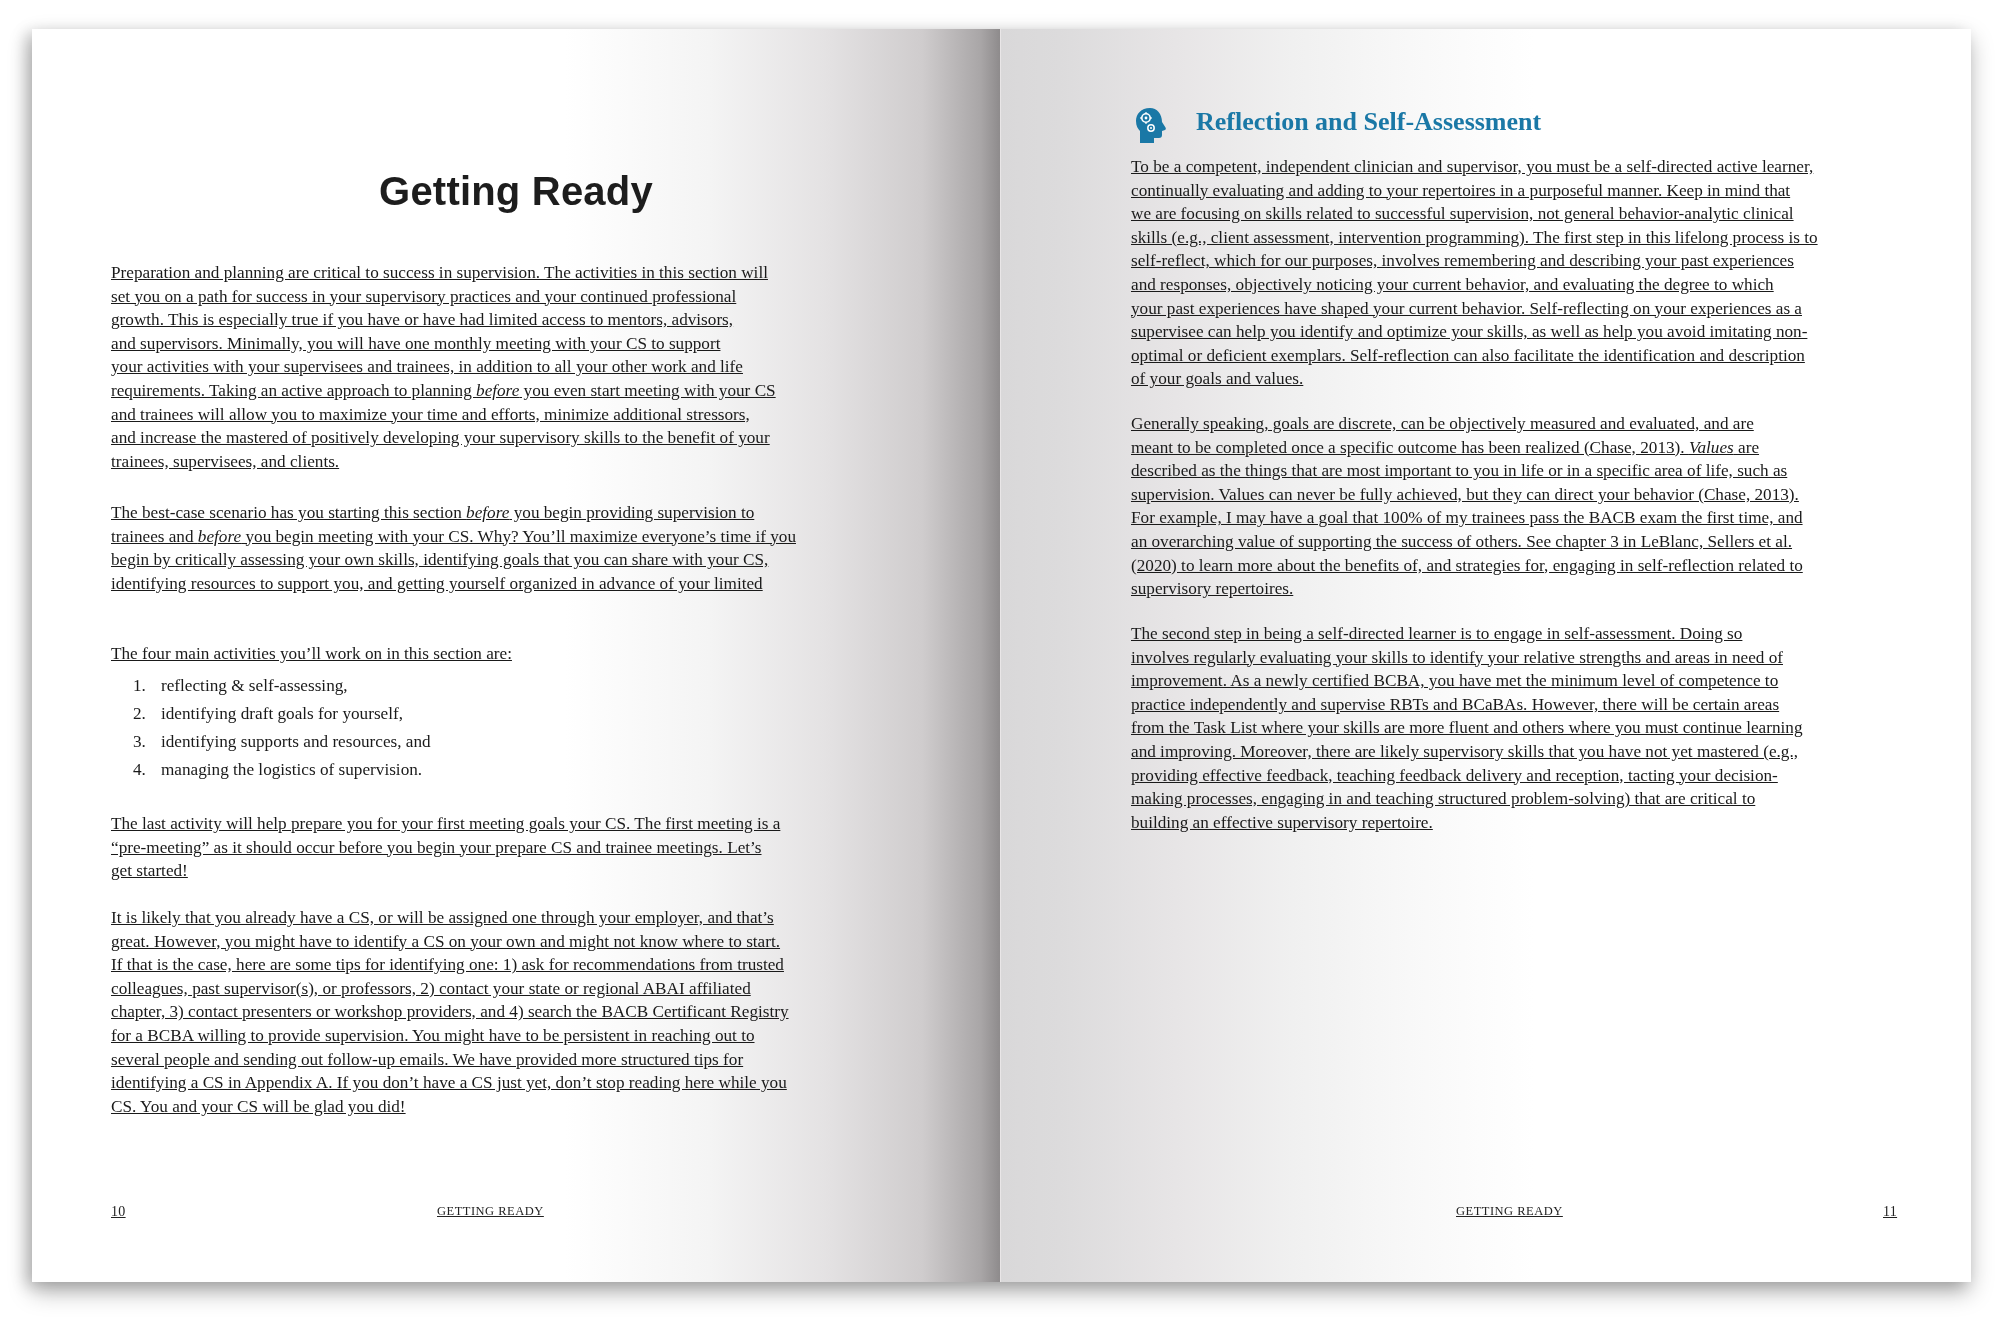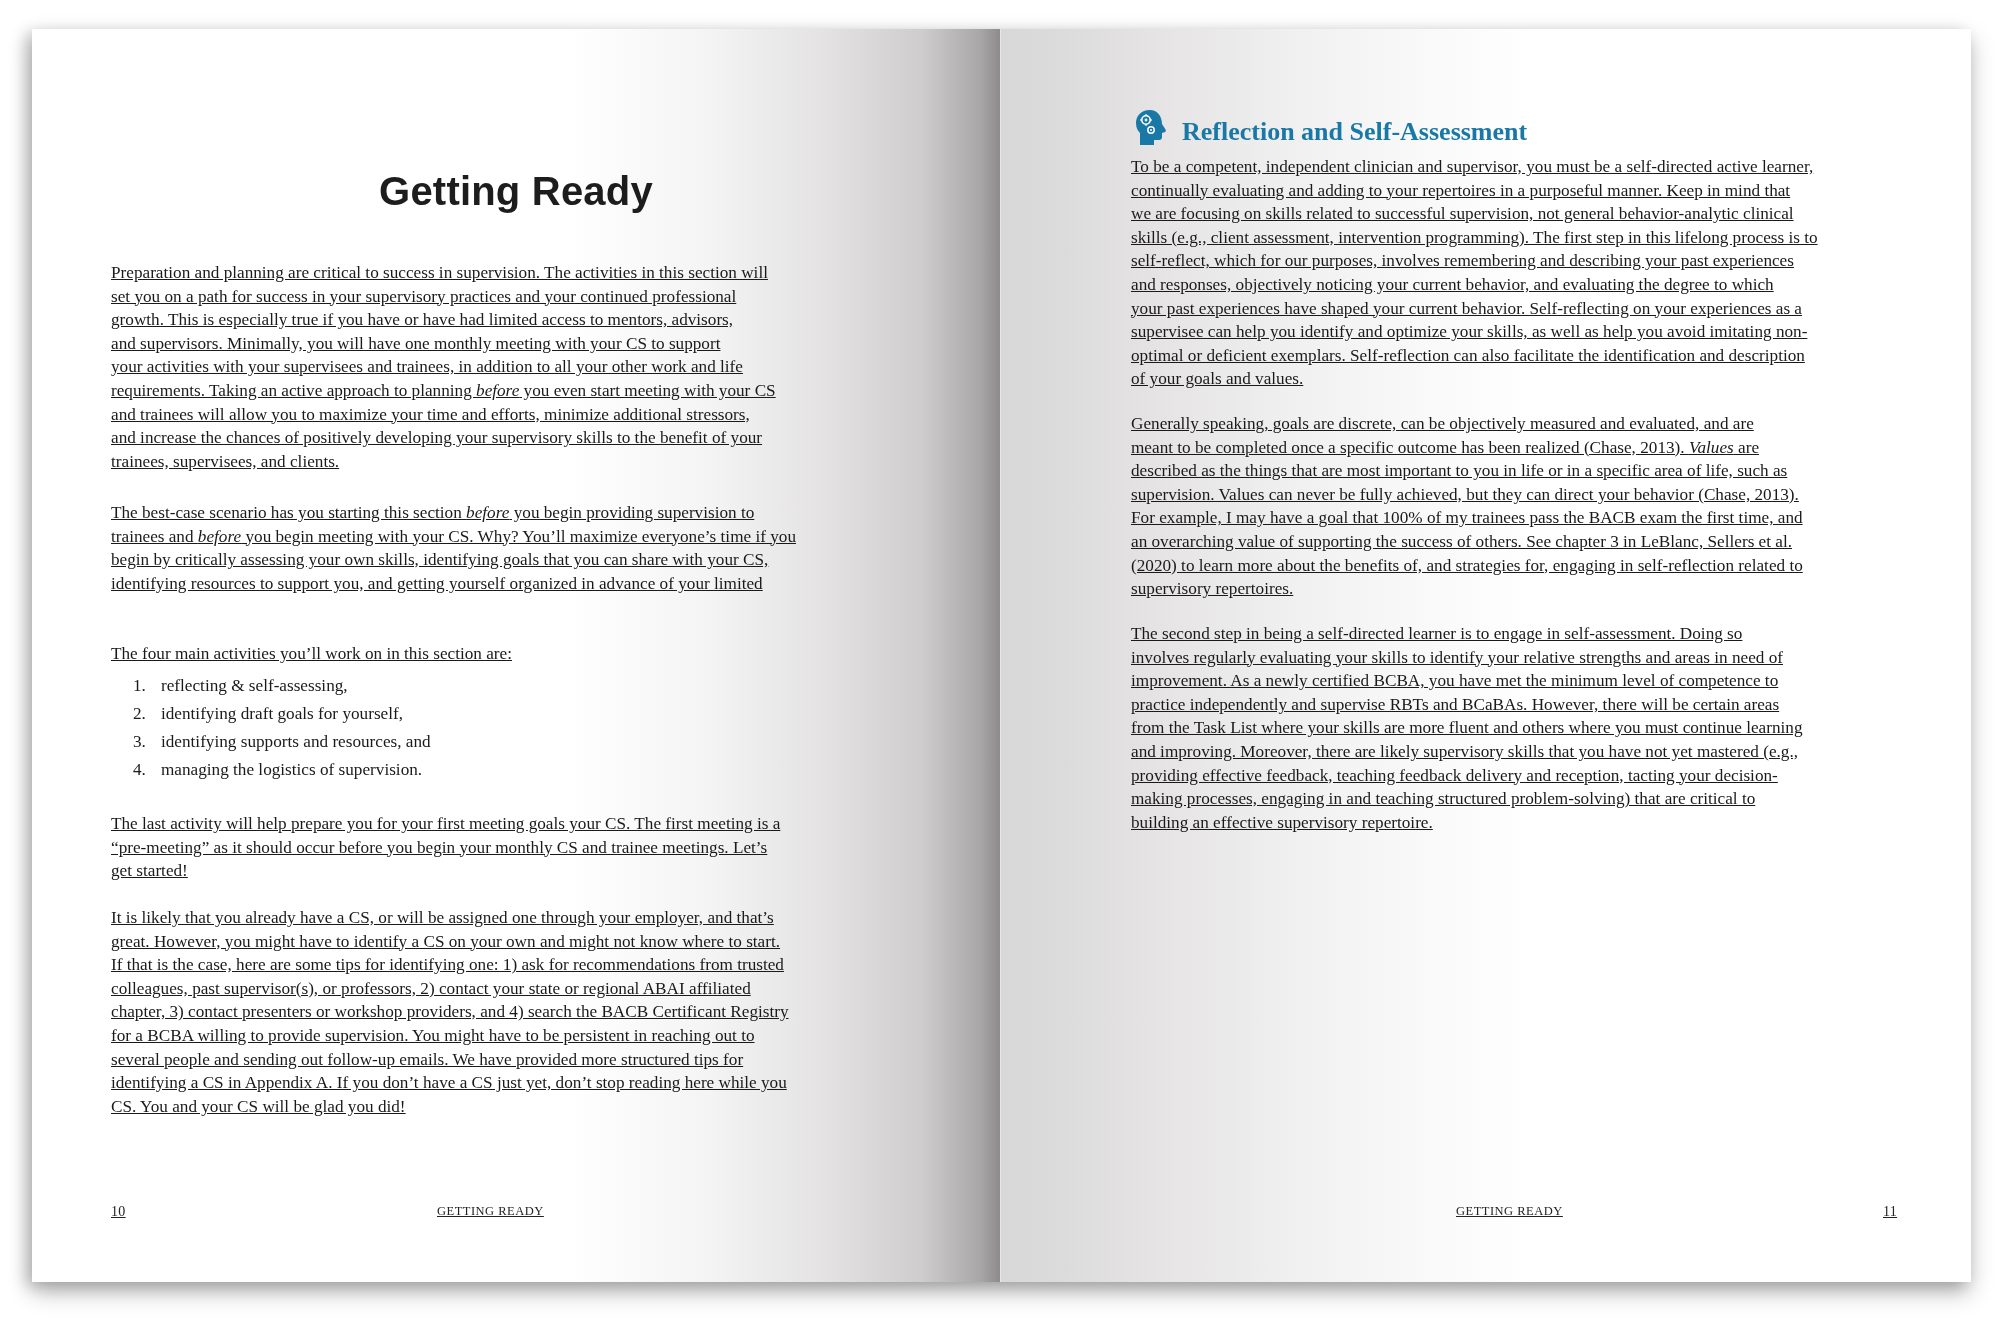--- a/index.html
+++ b/index.html
@@ -36,21 +36,21 @@
   .right-text { left: 130px; }
   .list { position: absolute; left: 79px; font-size: 17.2px; }
   .list .item { position: relative; height: 28px; line-height: 28px; white-space: nowrap; }
   .list .num { position: absolute; left: 22px; }
   .list .txt { position: absolute; left: 50px; }
   .footer {
     position: absolute; top: 1175px; font-size: 14px; letter-spacing: 0.3px; color: #222; text-decoration: underline;
   }
   .footer-title { font-size: 12.5px; letter-spacing: 0.5px; }
   .section-heading {
-    position: absolute; left: 133px; top: 78px; height: 40px; display: flex; align-items: flex-end;
+    position: absolute; left: 133px; top: 78px; height: 40px; display: flex; align-items: flex-start; gap: 14px;
   }
   .section-heading .icon { width: 34px; height: 38px; margin-right: 14px; }
   .section-heading .htext {
     font-family: "Liberation Serif", "DejaVu Serif", serif;
     font-weight: bold; font-size: 26px; color: #1a78a6;
   }
   em { font-style: italic; }
 </style>
 </head>
 <body>
@@ -61,21 +61,21 @@
   <div class="chapter-title">Getting Ready</div>
 
   <div class="para left-text" style="top:232px">
       <span class="ln">Preparation and planning are critical to success in supervision. The activities in this section will</span>
       <span class="ln">set you on a path for success in your supervisory practices and your continued professional</span>
       <span class="ln">growth. This is especially true if you have or have had limited access to mentors, advisors,</span>
       <span class="ln">and supervisors. Minimally, you will have one monthly meeting with your CS to support</span>
       <span class="ln">your activities with your supervisees and trainees, in addition to all your other work and life</span>
       <span class="ln">requirements. Taking an active approach to planning <em>before</em> you even start meeting with your CS</span>
       <span class="ln">and trainees will allow you to maximize your time and efforts, minimize additional stressors,</span>
-      <span class="ln">and increase the chances of positively developing your supervisory skills to the benefit of your</span>
+      <span class="ln">and increase the mastered of positively developing your supervisory skills to the benefit of your</span>
       <span class="ln">trainees, supervisees, and clients.</span>
     </div>
   <div class="para left-text" style="top:472px">
       <span class="ln">The best-case scenario has you starting this section <em>before</em> you begin providing supervision to</span>
       <span class="ln">trainees and <em>before</em> you begin meeting with your CS. Why? You’ll maximize everyone’s time if you</span>
       <span class="ln">begin by critically assessing your own skills, identifying goals that you can share with your CS,</span>
       <span class="ln">identifying resources to support you, and getting yourself organized in advance of your limited</span>
     </div>
   <div class="para left-text" style="top:613px">
       <span class="ln">The four main activities you’ll work on in this section are:</span>
@@ -95,21 +95,21 @@
       <span class="txt">identifying supports and resources, and</span>
     </div>
     <div class="item">
       <span class="num">4.</span>
       <span class="txt">managing the logistics of supervision.</span>
     </div>
   </div>
 
   <div class="para left-text" style="top:783px">
       <span class="ln">The last activity will help prepare you for your first meeting goals your CS. The first meeting is a</span>
-      <span class="ln">“pre-meeting” as it should occur before you begin your monthly CS and trainee meetings. Let’s</span>
+      <span class="ln">“pre-meeting” as it should occur before you begin your prepare CS and trainee meetings. Let’s</span>
       <span class="ln">get started!</span>
     </div>
   <div class="para left-text" style="top:877px">
       <span class="ln">It is likely that you already have a CS, or will be assigned one through your employer, and that’s</span>
       <span class="ln">great. However, you might have to identify a CS on your own and might not know where to start.</span>
       <span class="ln">If that is the case, here are some tips for identifying one: 1) ask for recommendations from trusted</span>
       <span class="ln">colleagues, past supervisor(s), or professors, 2) contact your state or regional ABAI affiliated</span>
       <span class="ln">chapter, 3) contact presenters or workshop providers, and 4) search the BACB Certificant Registry</span>
       <span class="ln">for a BCBA willing to provide supervision. You might have to be persistent in reaching out to</span>
       <span class="ln">several people and sending out follow-up emails. We have provided more structured tips for</span>

